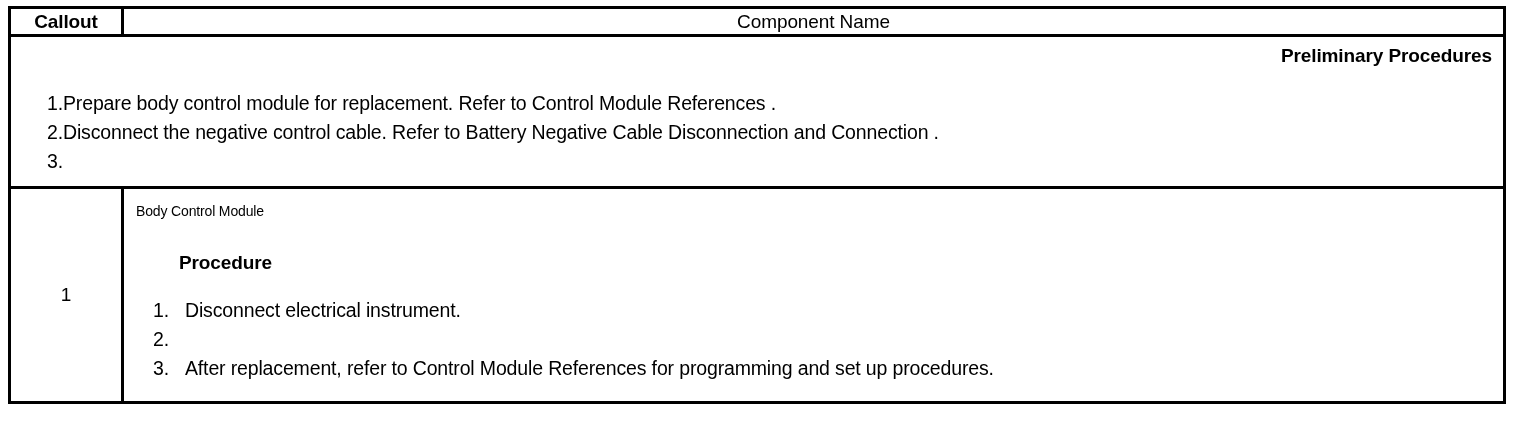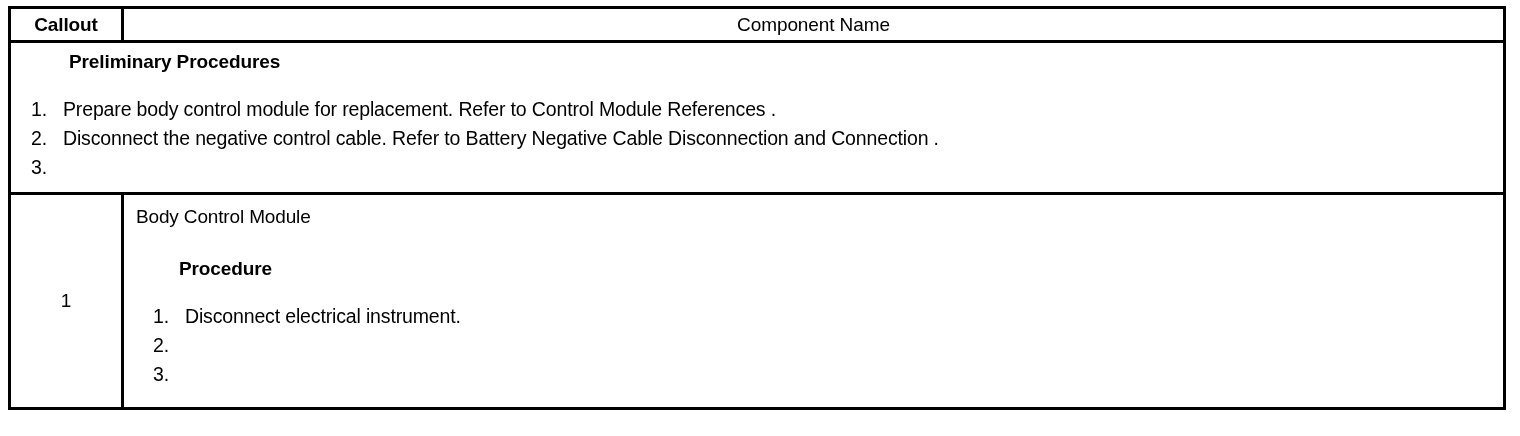--- a/index.html
+++ b/index.html
@@ -27,21 +27,21 @@
   }
 
   .row {
     display: flex;
     width: 100%;
     box-sizing: border-box;
   }
 
   .row-header {
     border-bottom: 3px solid #000000;
-    height: 34px;
+    height: 28px;
     justify-content: flex-end;
   }
 
   .cell-callout-head {
     width: 113px;
     min-width: 113px;
     box-sizing: border-box;
     border-right: 3px solid #000000;
     display: flex;
     align-items: center;
@@ -62,21 +62,22 @@
     letter-spacing: -0.1px;
   }
 
   .row-prelim {
     border-bottom: 3px solid #000000;
   }
 
   .cell-prelim {
     flex: 1;
     box-sizing: border-box;
-    padding: 8px 0 10px 0;
+    padding: 8px 11px 10px 0;
+    text-align: right;
   }
 
   .prelim-title {
     font-size: 19px;
     font-weight: bold;
     margin-left: 58px;
     letter-spacing: -0.1px;
     line-height: 22px;
   }
 
@@ -116,21 +117,21 @@
     font-size: 19px;
   }
 
   .cell-component-body {
     flex: 1;
     box-sizing: border-box;
     padding: 10px 0 4px 12px;
   }
 
   .component-name {
-    font-size: 19px;
+    font-size: 14px;
     letter-spacing: -0.15px;
     line-height: 24px;
   }
 
   .procedure-title {
     font-size: 19px;
     font-weight: bold;
     margin-left: 43px;
     margin-top: 29px;
     letter-spacing: -0.1px;
@@ -189,18 +190,19 @@
       <ol class="procedure-list">
         <li>
           <span class="li-num">1.</span>
           <span class="li-text">Disconnect electrical instrument.</span>
         </li>
         <li>
           <span class="li-num">2.</span>
         </li>
         <li>
           <span class="li-num">3.</span>
+          <span class="li-text">After replacement, refer to Control Module References for programming and set up procedures.</span>
         </li>
       </ol>
     </div>
   </div>
 
 </div>
 
 </body></html>

